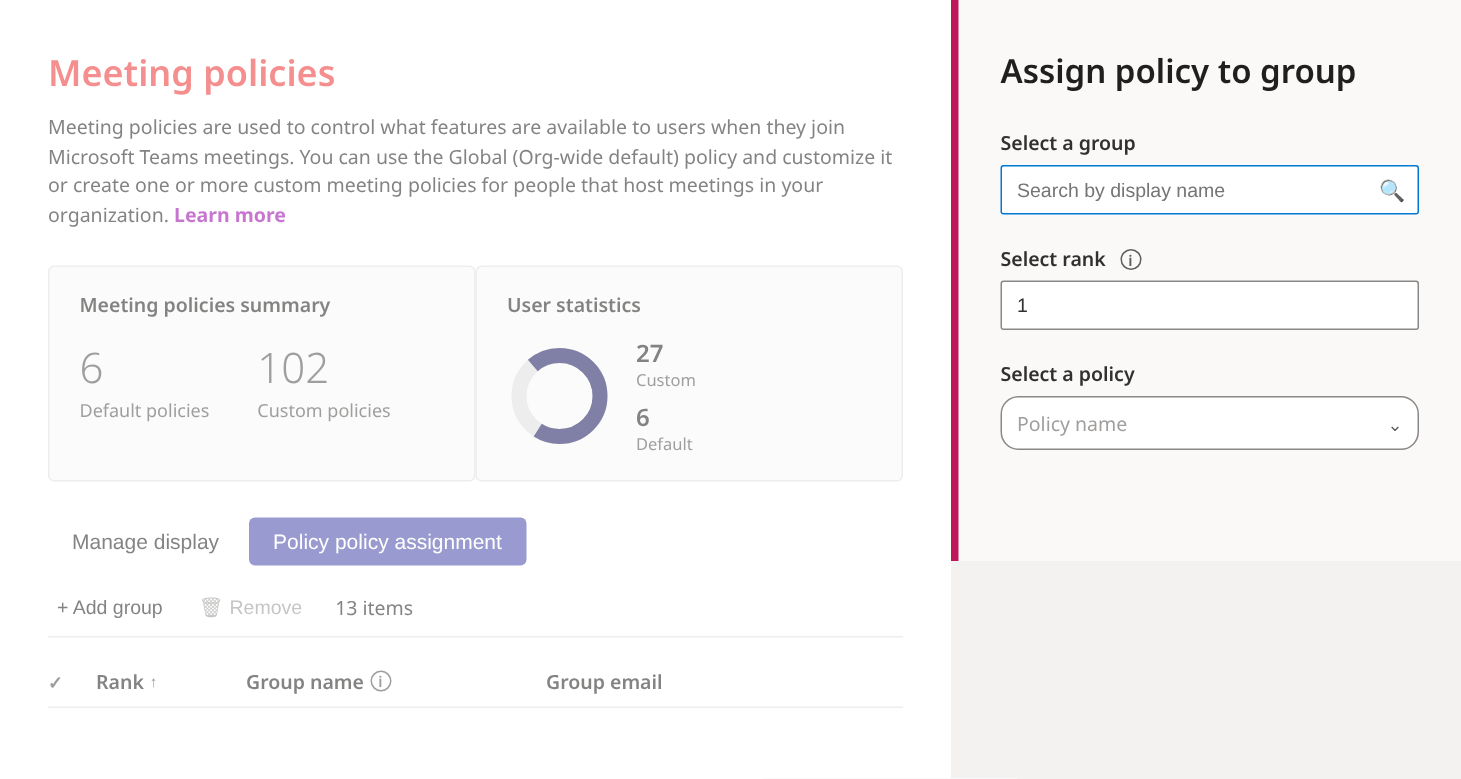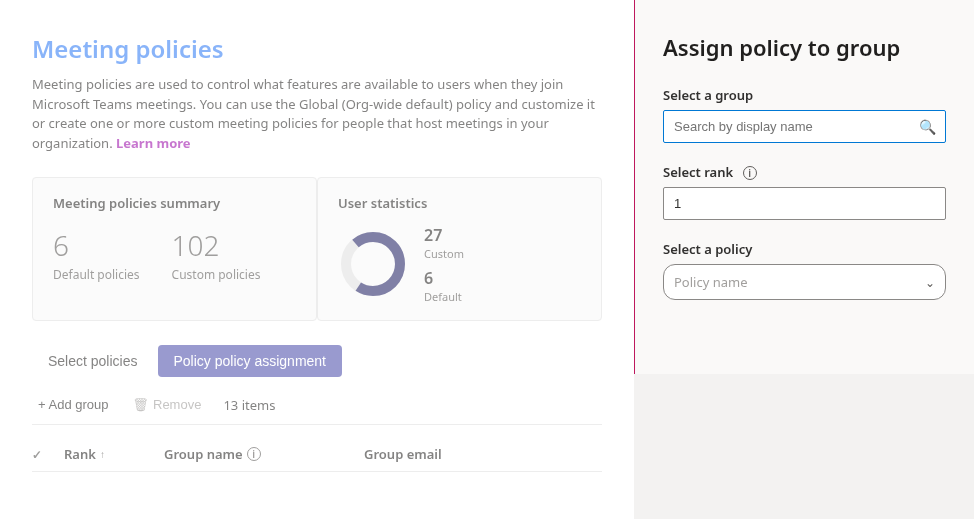--- a/index.html
+++ b/index.html
@@ -19,21 +19,21 @@
       height: 519px;
       background: #fff;
       padding: 32px 32px 0 32px;
       overflow: hidden;
       position: relative;
     }
 
     .page-title {
       font-size: 24px;
       font-weight: 600;
-      color: #3b82f6;
+      color: #ef4444;
       margin-bottom: 10px;
     }
 
     .page-description {
       font-size: 13px;
       color: #323130;
       line-height: 1.5;
       max-width: 580px;
       margin-bottom: 24px;
     }
@@ -205,21 +205,21 @@
       color: #605e5c;
       cursor: pointer;
     }
 
     
     .right-panel {
       width: 340px;
       height: 374px;
       background: #faf9f8;
       padding: 32px 28px;
-      border-left: 1px solid #be185d;
+      border-left: 5px solid #be185d;
       overflow-y: auto;
     }
 
     .panel-title {
       font-size: 22px;
       font-weight: 600;
       color: #201f1e;
       margin-bottom: 24px;
     }
 
@@ -346,21 +346,21 @@
               <div class="legend-value">6</div>
               <div class="legend-item">Default</div>
             </div>
           </div>
         </div>
       </div>
     </div>
   </div>
 
   <div class="tabs-row">
-    <button class="tab">Select policies</button>
+    <button class="tab">Manage display</button>
     <button class="tab active">Policy policy assignment</button>
   </div>
 
   <div class="toolbar">
     <button class="toolbar-btn">+ Add group</button>
     <button class="toolbar-btn disabled">
       <span>🗑</span>
       <span>Remove</span>
     </button>
     <span class="items-count">13 items</span>

